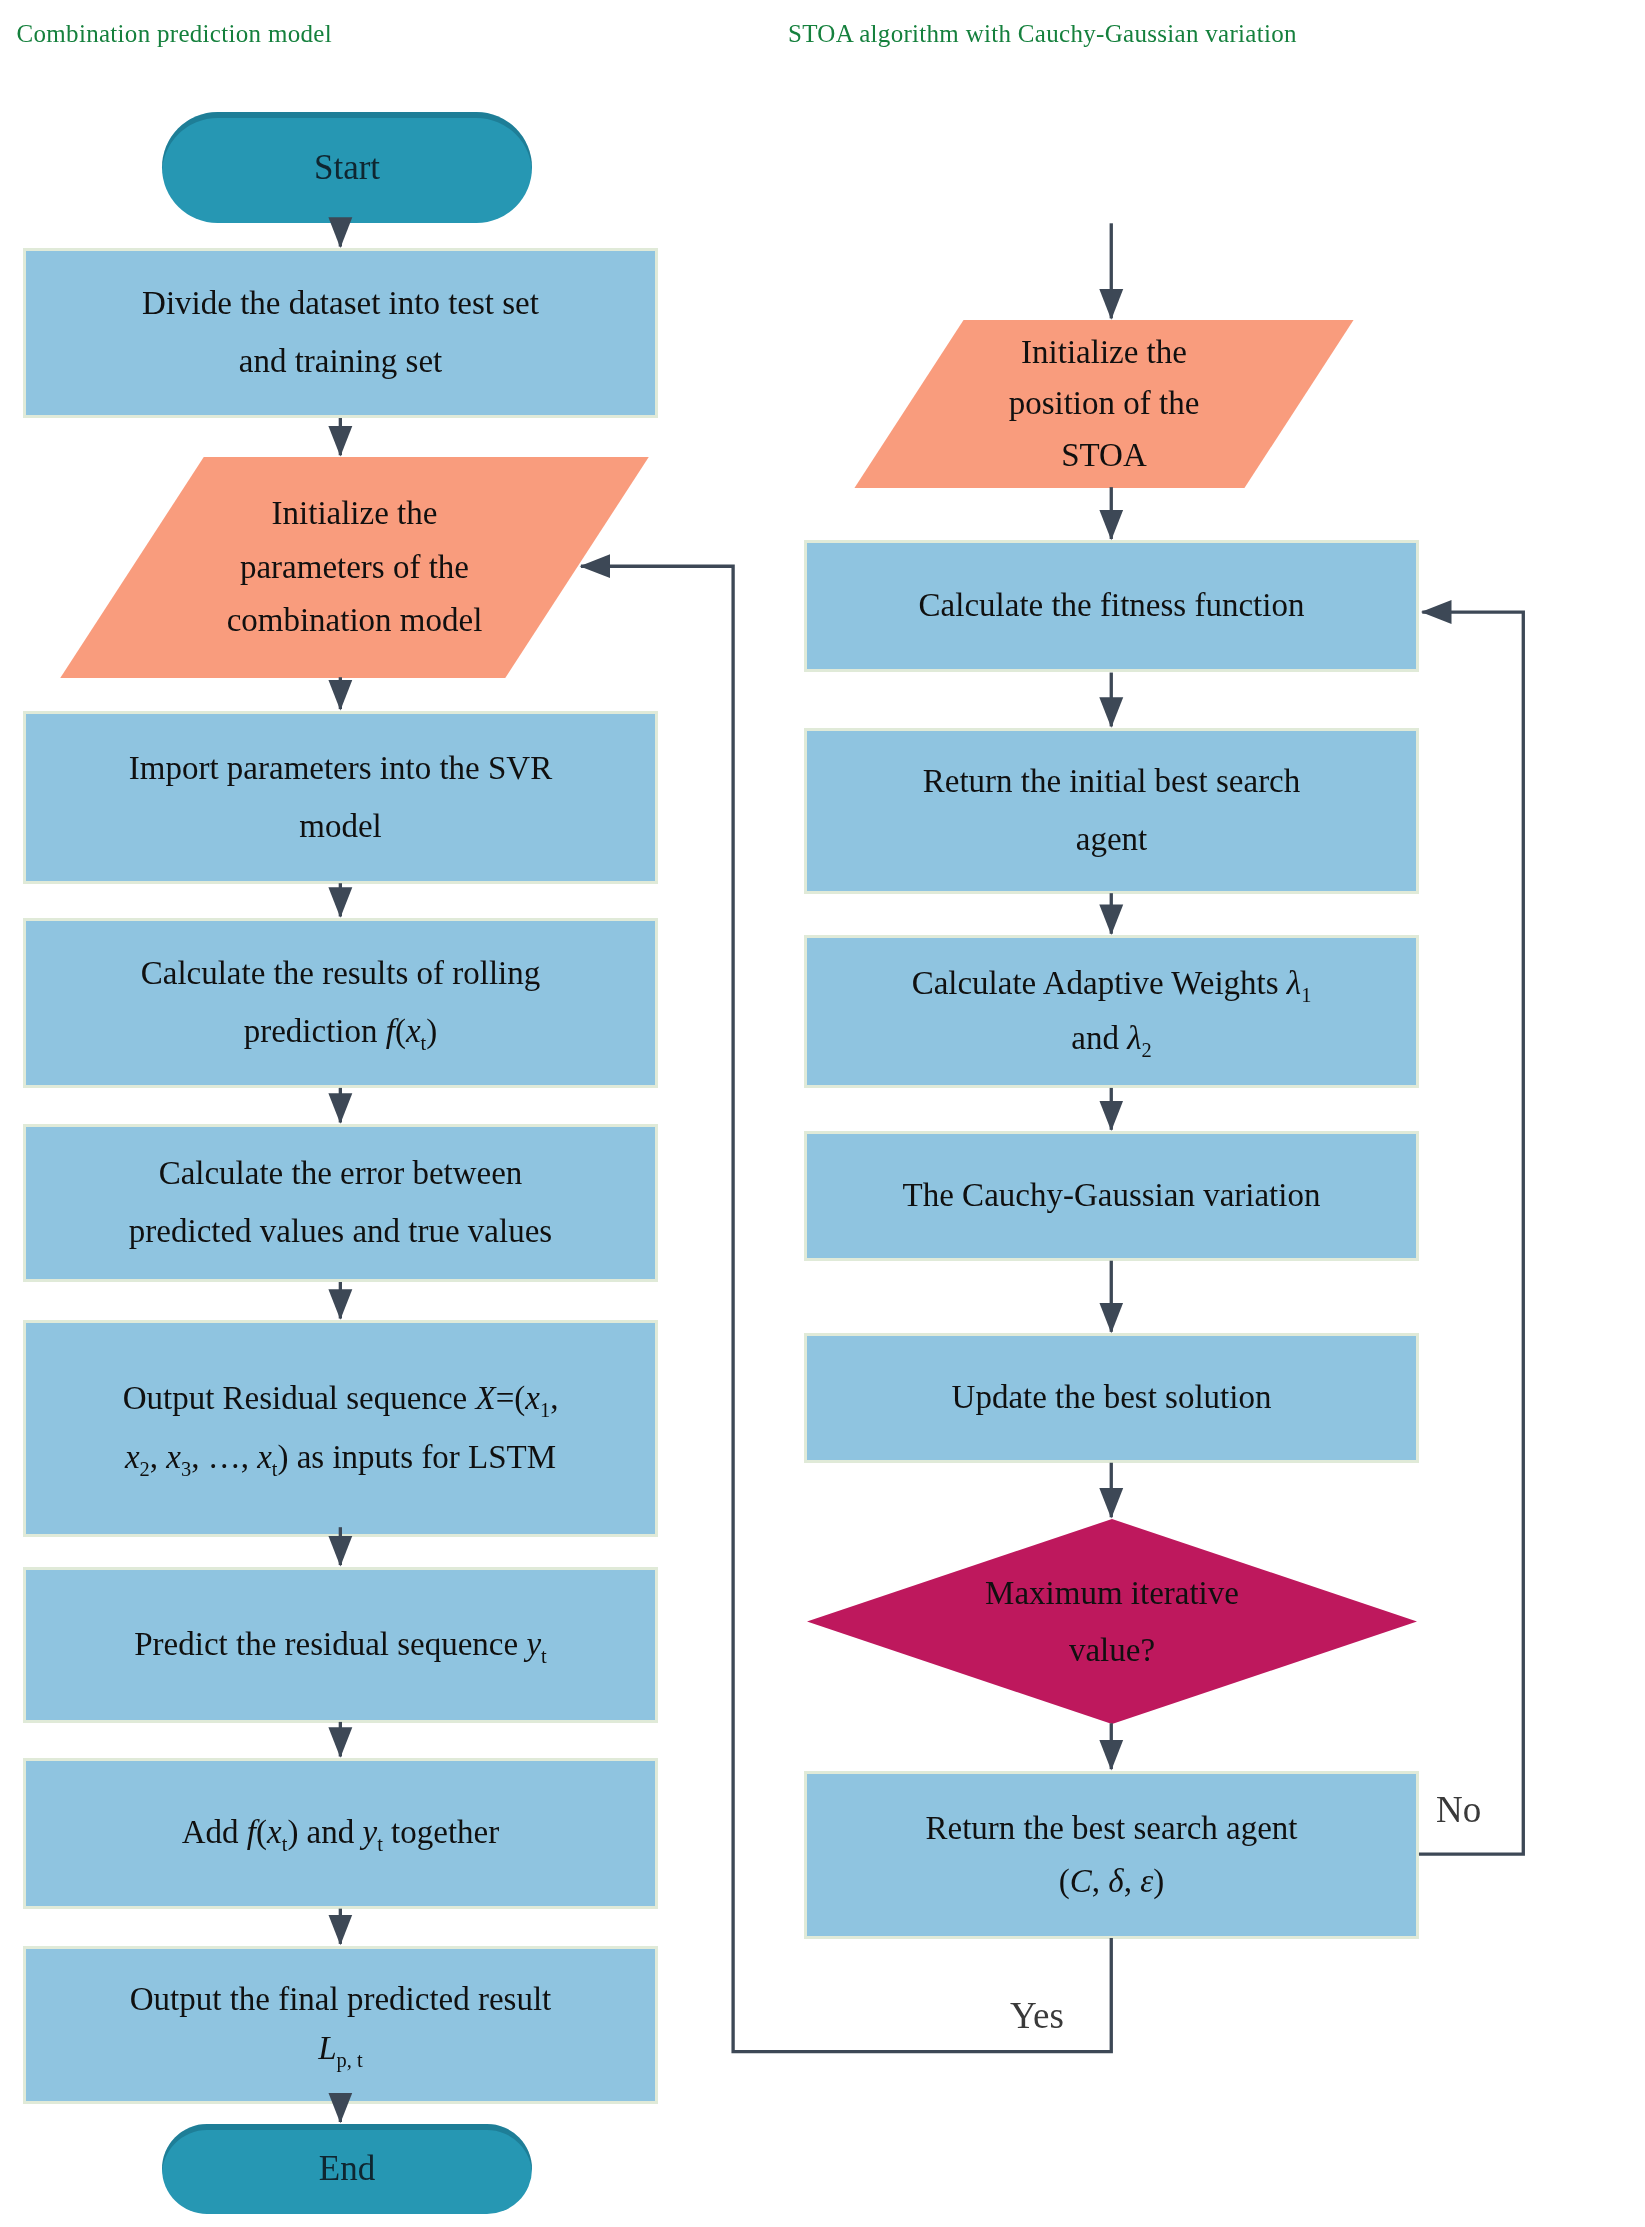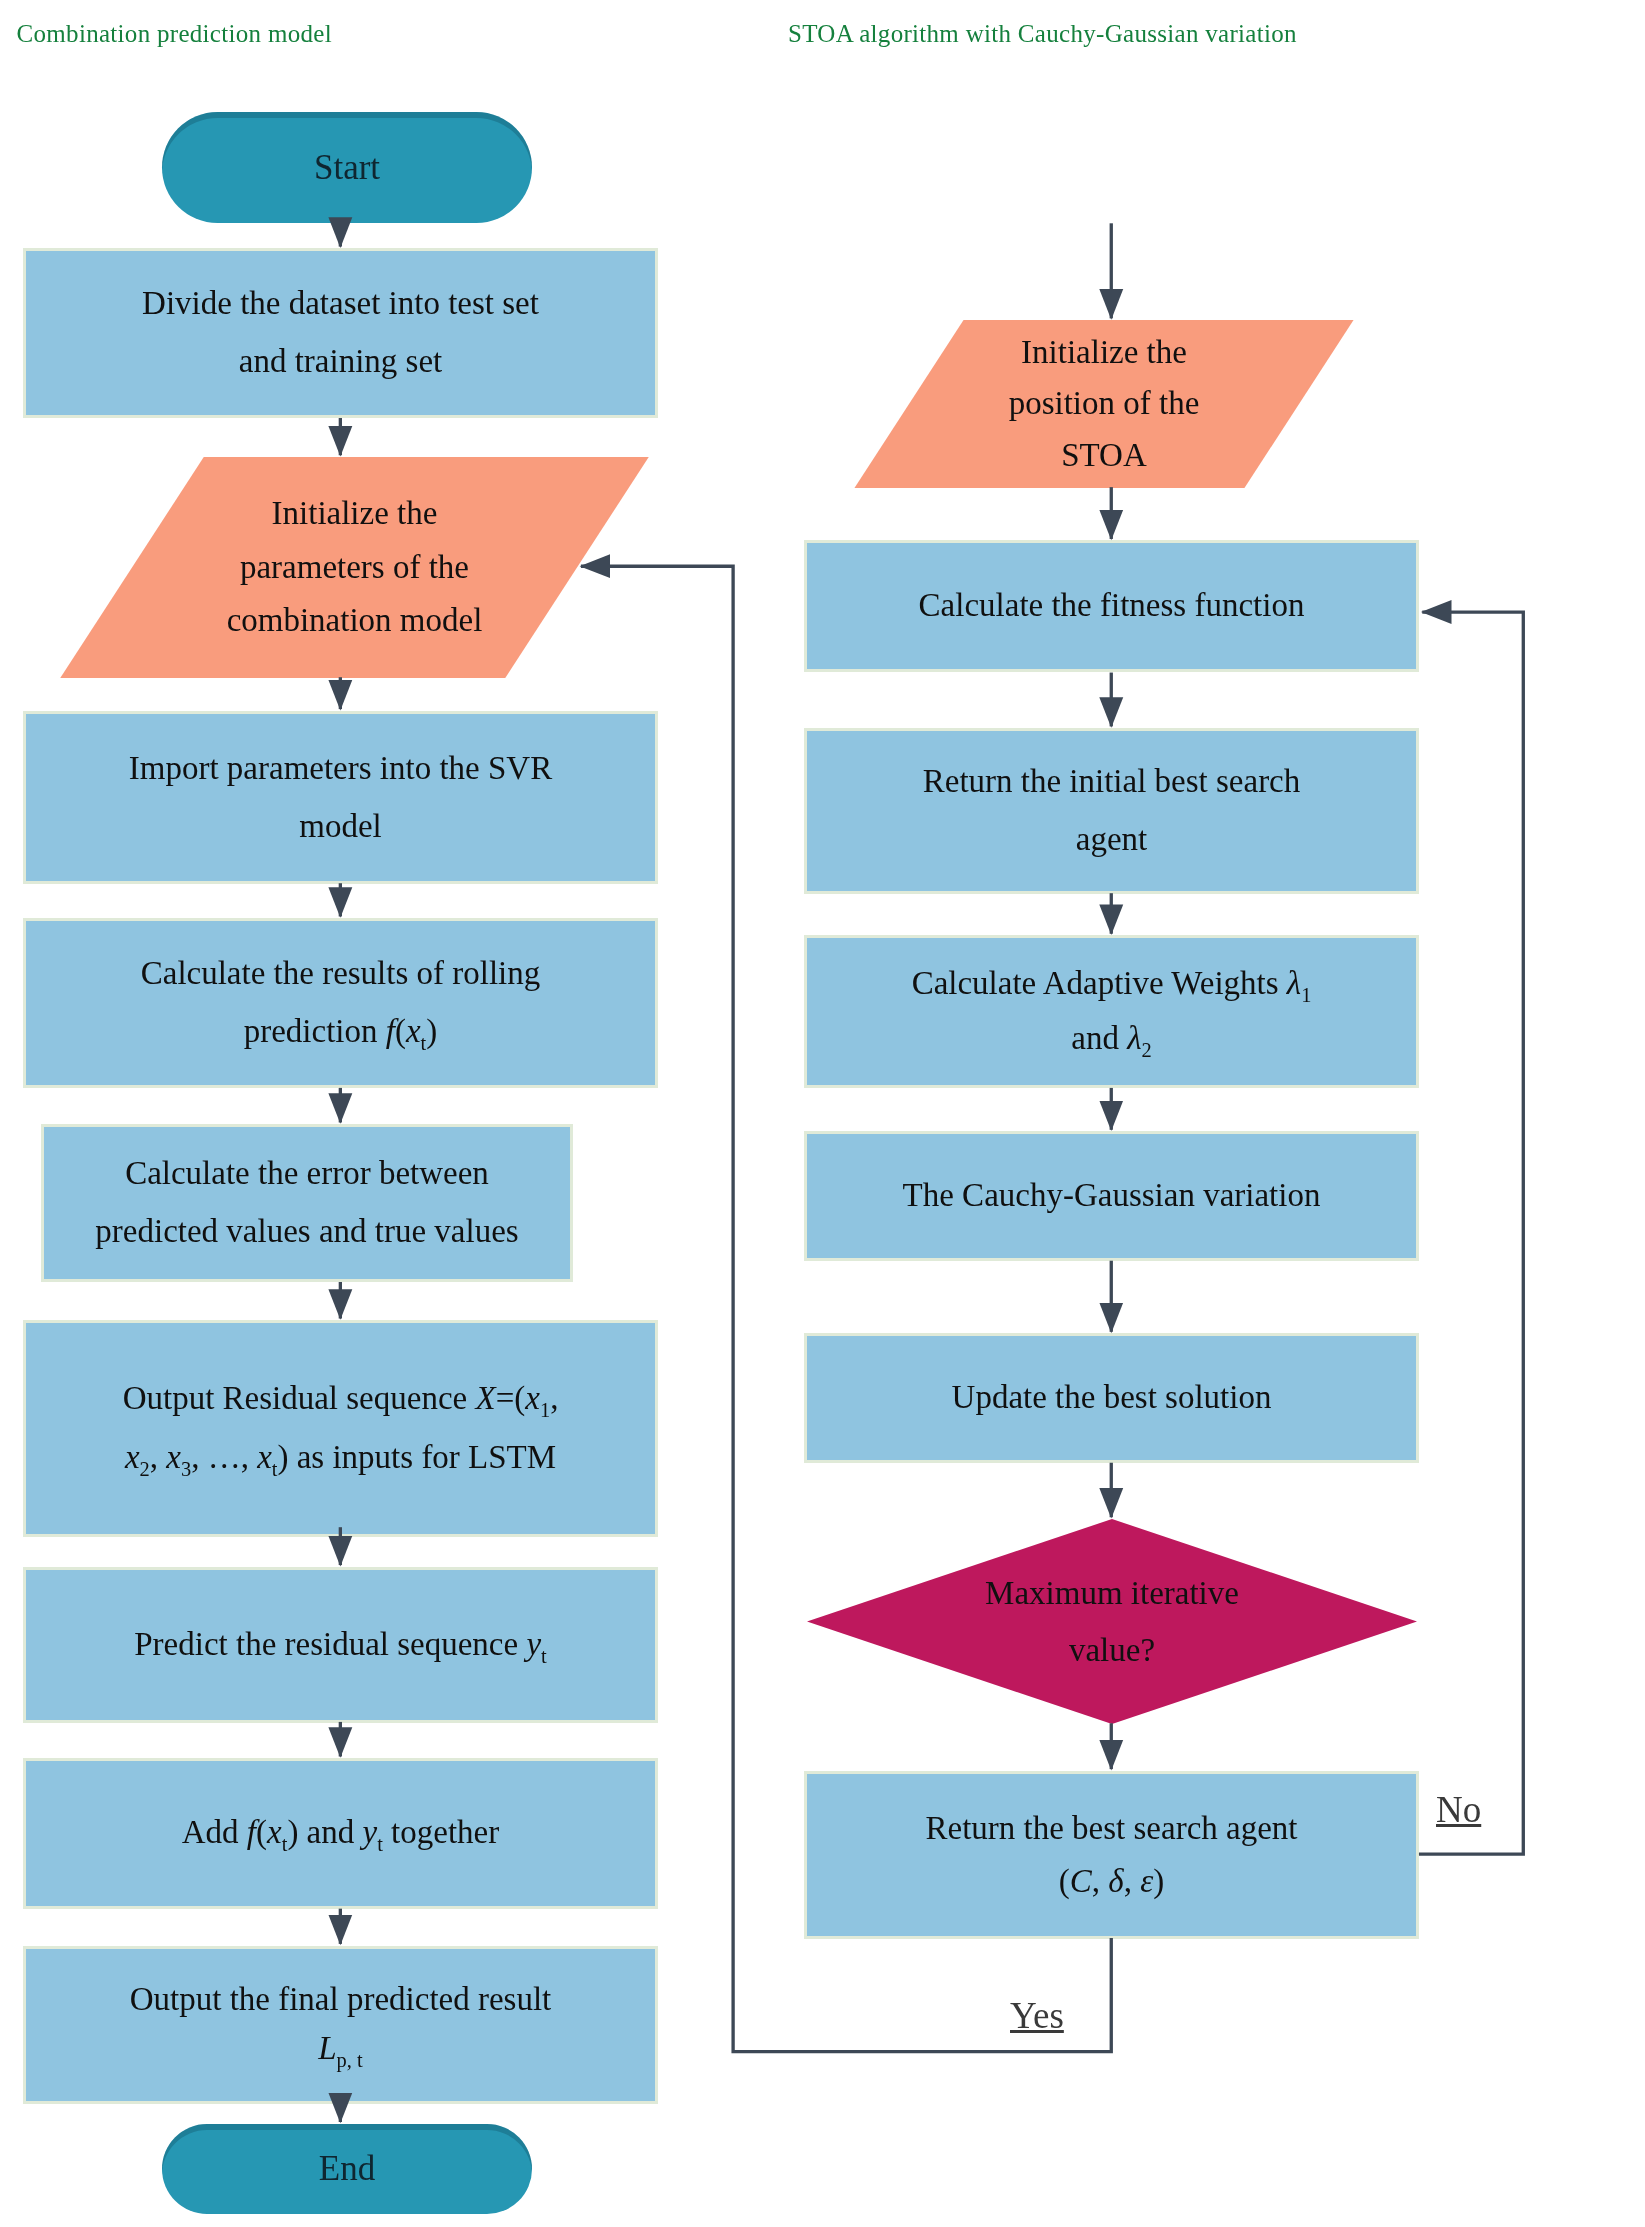--- a/index.html
+++ b/index.html
@@ -48,21 +48,21 @@
   }
   .diamond{
     position:absolute;
     background:#be185d;
     clip-path:polygon(50% 0,100% 50%,50% 100%,0 50%);
     display:flex;align-items:center;justify-content:center;
     text-align:center;font-size:33px;color:#101010;line-height:1.7;
   }
   .edge-label{
     position:absolute;
-    font-size:37px;color:#3a3a3a;text-decoration:underline;
+    font-size:37px;color:#3a3a3a;
   }
   sub{font-size:0.62em;}
   #wires{
     position:absolute;left:0;top:0;
     pointer-events:none;
   }
 </style>
 </head>
 <body>
 
@@ -86,21 +86,21 @@
   </div>
 
   <div class="node process" style="left:23px;top:711px;width:635px;height:173px;text-align:center;">
     <span>Import parameters into the SVR<br>model</span>
   </div>
 
   <div class="node process" style="left:23px;top:918px;width:635px;height:170px;">
     <span>Calculate the results of rolling<br>prediction <i>f</i>(<i>x</i><sub>t</sub>)</span>
   </div>
 
-  <div class="node process" style="left:23px;top:1124px;width:532px;height:158px;margin-left:18px;">
+  <div class="node process" style="left:23px;top:1124px;width:635px;height:158px;">
     <span>Calculate the error between<br>predicted values and true values</span>
   </div>
 
   <div class="node process" style="left:23px;top:1320px;width:635px;height:217px;">
     <span>Output Residual sequence <i>X</i>=(<i>x</i><sub>1</sub>,<br><i>x</i><sub>2</sub>, <i>x</i><sub>3</sub>, …, <i>x</i><sub>t</sub>) as inputs for LSTM</span>
   </div>
 
   <div class="node process" style="left:23px;top:1567px;width:635px;height:156px;">
     <span>Predict the residual sequence <i>y</i><sub>t</sub></span>
   </div>

